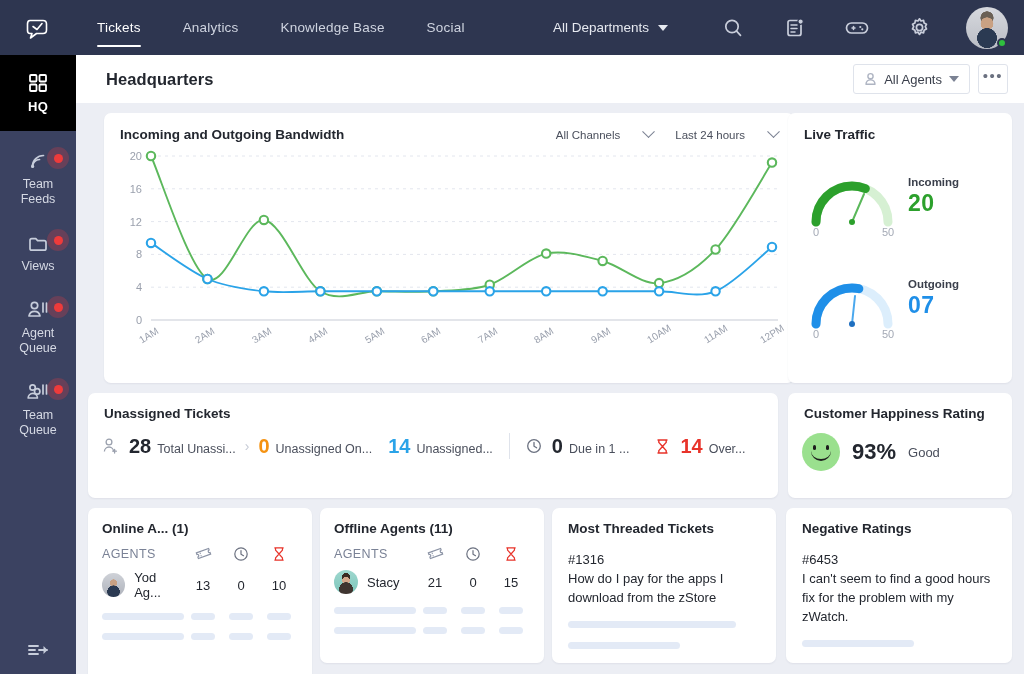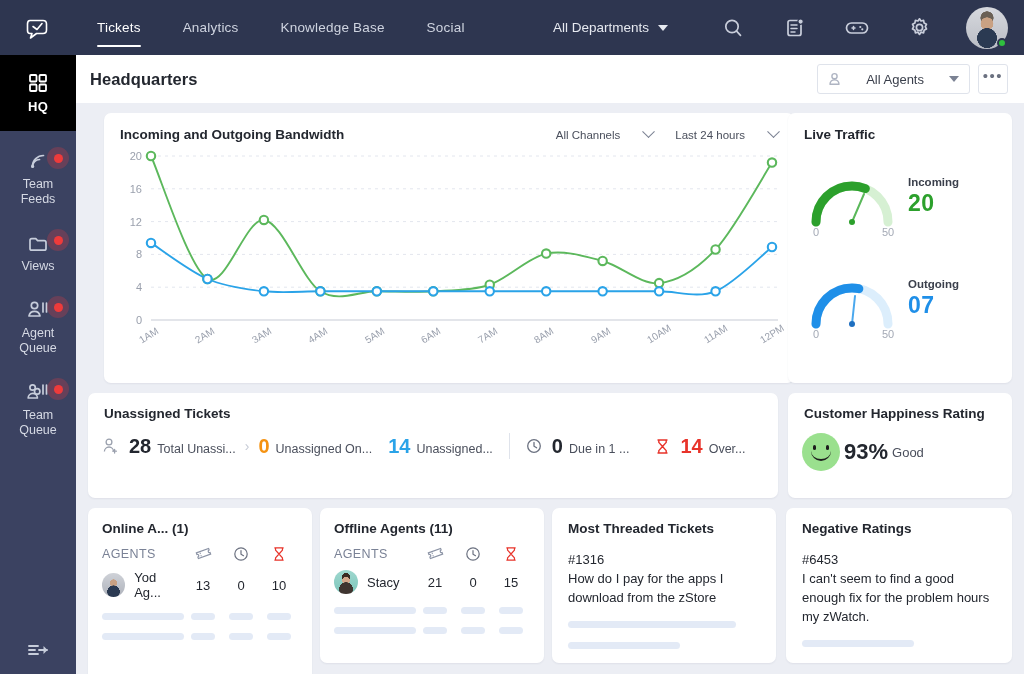--- a/index.html
+++ b/index.html
@@ -73,27 +73,27 @@
   }
   .badge-dot i { width: 9px; height: 9px; border-radius: 50%; background: #ee3b3b; display: block; }
   .side-bottom {
     position: absolute; left: 0; bottom: 0; width: 76px; height: 48px;
     display: flex; align-items: center; justify-content: center; cursor: pointer;
   }
 
   
   .page-header {
     position: absolute; left: 76px; top: 55px; width: 948px; height: 48px;
-    background: #ffffff; display: flex; align-items: center; padding: 0 16px 0 14px;
+    background: #ffffff; display: flex; align-items: center; padding: 0 16px 0 30px;
   }
   .page-title { font-size: 16.5px; font-weight: bold; color: #23272f; letter-spacing: .1px; }
   .ph-right { margin-left: auto; display: flex; align-items: center; gap: 8px; }
   .agents-btn {
     height: 30px; border: 1px solid #dfe3eb; border-radius: 3px; background: #fff;
-    display: flex; align-items: center; gap: 25px; padding: 0 10px; cursor: pointer;
+    display: flex; align-items: center; gap: 7px; padding: 0 10px; cursor: pointer;
     font-size: 13px; color: #3a3f4b;
   }
   .more-btn {
     width: 30px; height: 30px; border: 1px solid #dfe3eb; border-radius: 3px; background: #fff;
     display: flex; align-items: center; justify-content: center; cursor: pointer;
     color: #6b7180; font-size: 15px; letter-spacing: 1.5px; line-height: 8px; padding-bottom: 6px;
   }
 
   
   .board { position: absolute; left: 76px; top: 103px; width: 948px; height: 571px; background: #eceef4; }
@@ -129,21 +129,21 @@
 
   
   .unassigned-row { display: flex; align-items: center; padding: 12px 0 0 14px; }
   .u-stat { display: flex; align-items: baseline; gap: 6px; }
   .u-num { font-size: 20px; font-weight: bold; }
   .u-lab { font-size: 12.5px; color: #4a4f5c; }
   .u-sep-chev { color: #c6cbd6; font-size: 14px; margin: 0 9px; align-self: center; }
   .u-divider { width: 1px; height: 26px; background: #dfe3eb; margin: 0 16px; align-self: center; }
 
   
-  .happy-row { display: flex; align-items: center; gap: 4px; padding: 12px 0 0 14px; }
+  .happy-row { display: flex; align-items: center; gap: 12px; padding: 12px 0 0 14px; }
   .smiley {
     width: 38px; height: 38px; border-radius: 50%; background: #9ae08e; position: relative;
   }
   .smiley::before, .smiley::after {
     content: ""; position: absolute; top: 12px; width: 3px; height: 5px; background: #1d1d1d; border-radius: 2px;
   }
   .smiley::before { left: 11px; } .smiley::after { right: 11px; }
   .smile-mouth {
     position: absolute; left: 9px; top: 17px; width: 20px; height: 11px;
     border-bottom: 2.4px solid #1d1d1d; border-radius: 0 0 14px 14px;
@@ -653,19 +653,19 @@
         <div class="t-ph" style="width:112px"></div>
       </div>
     </div>
 
     <div class="card" id="card-negative">
       <div style="padding:13px 0 0 16px">
         <div class="card-title">Negative Ratings</div>
       </div>
       <div class="tcard-body">
         <div class="t-id">#6453</div>
-        <div class="t-text">I can't seem to find a good enough fix for the problem hours my zWatch.</div>
+        <div class="t-text">I can't seem to find a good hours fix for the problem with my zWatch.</div>
         <div class="t-ph" style="width:112px"></div>
       </div>
     </div>
 
   </div>
 </div>
 
 </body></html>

